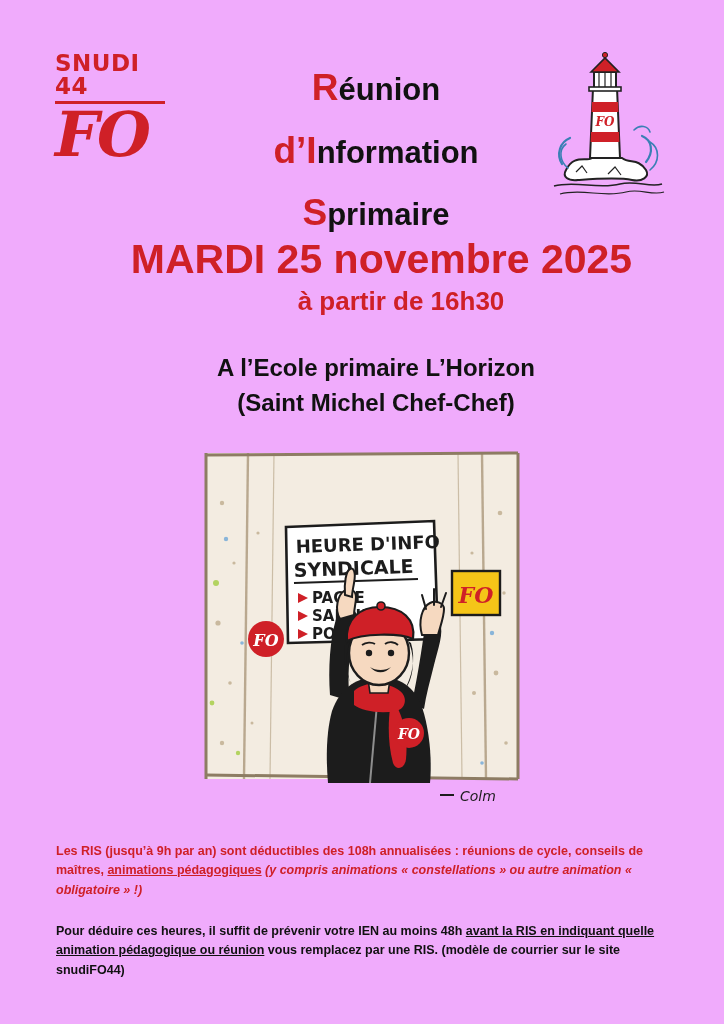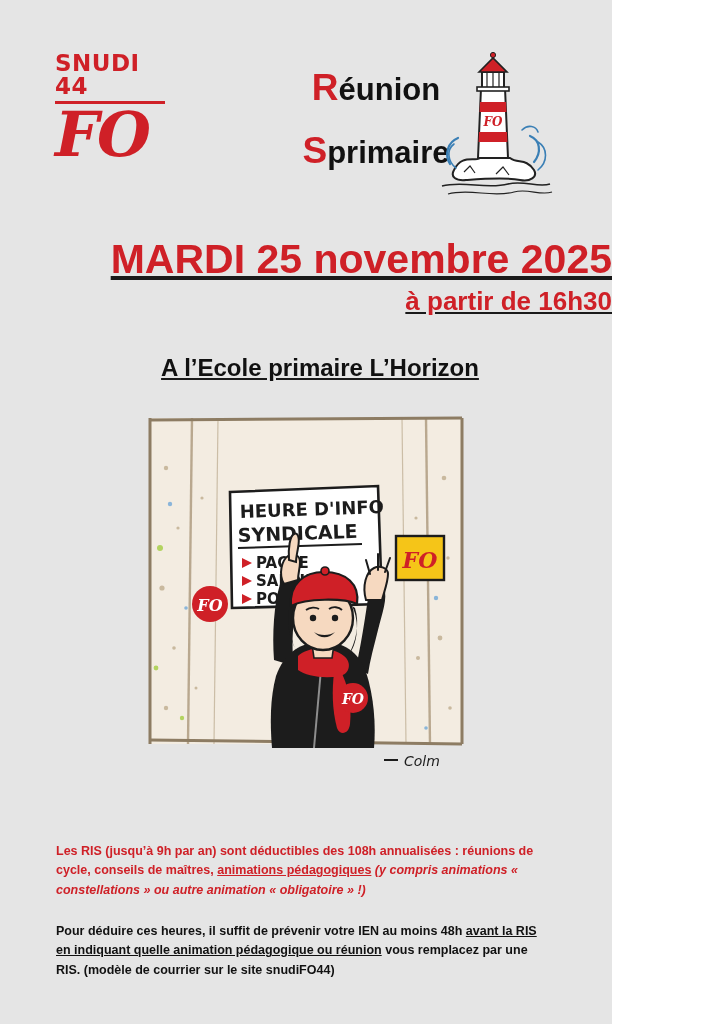--- a/index.html
+++ b/index.html
@@ -11,24 +11,23 @@
     width: 724px;
     height: 1024px;
     font-family: "Liberation Sans", sans-serif;
     color: #1a1a1a;
     position: relative;
     overflow: hidden;
   }
 
   .page {
     position: relative;
-    width: 612px;
+    width: 724px;
     height: 1024px;
-    background: #e5e5e5;
-    text-decoration: underline;
+    background: #f0abfc;
   }
 
   
   .header {
     position: relative;
     height: 215px;
   }
 
   .logo {
     position: absolute;
@@ -87,21 +86,21 @@
   .lighthouse {
     position: absolute;
     right: 58px;
     top: 46px;
     width: 120px;
     height: 160px;
   }
 
   
   .date-block {
-    text-align: right;
+    text-align: center;
     margin-top: 22px;
     margin-left: 39px;
   }
   .date-main {
     font-family: "Liberation Sans", sans-serif;
     font-weight: bold;
     font-size: 41px;
     color: #cf2027;
     letter-spacing: 0px;
     line-height: 1.1;
@@ -175,20 +174,23 @@
       <div class="logo-top">SNUDI 44</div>
       <div class="logo-rule"></div>
       <div class="logo-fo">FO</div>
     </div>
 
     <div class="title-block">
       <div class="title-line">
         <span class="cap">R</span><span>éunion</span>
       </div>
       <div class="title-line">
+        <span class="cap">d’I</span><span>nformation</span>
+      </div>
+      <div class="title-line">
         <span class="cap">S</span><span>primaire</span>
       </div>
     </div>
 
     <div class="lighthouse">
       <svg width="120" height="160" viewBox="0 0 120 160" xmlns="http://www.w3.org/2000/svg">
 
         <path d="M47 42 L44 112 L74 112 L71 42 Z" fill="#ffffff" stroke="#222" stroke-width="2"></path>
 
         <path d="M46 56 L72 56 L72.5 66 L45.6 66 Z" fill="#cf2027"></path>
@@ -222,20 +224,21 @@
     </div>
   </div>
 
   <div class="date-block">
     <div class="date-main">MARDI 25 novembre 2025</div>
     <div class="date-time">à partir de 16h30</div>
   </div>
 
   <div class="place-block">
     <div class="place-line">A l’Ecole primaire L’Horizon</div>
+    <div class="place-line">(Saint Michel Chef-Chef)</div>
   </div>
 
   <div class="cartoon-wrap">
     <div class="cartoon">
       <svg width="360" height="390" viewBox="0 0 360 390" xmlns="http://www.w3.org/2000/svg">
         <defs>
           <clipPath id="wallclip">
               <rect x="20" y="8" width="320" height="330"></rect>
             </clipPath>
         </defs>

